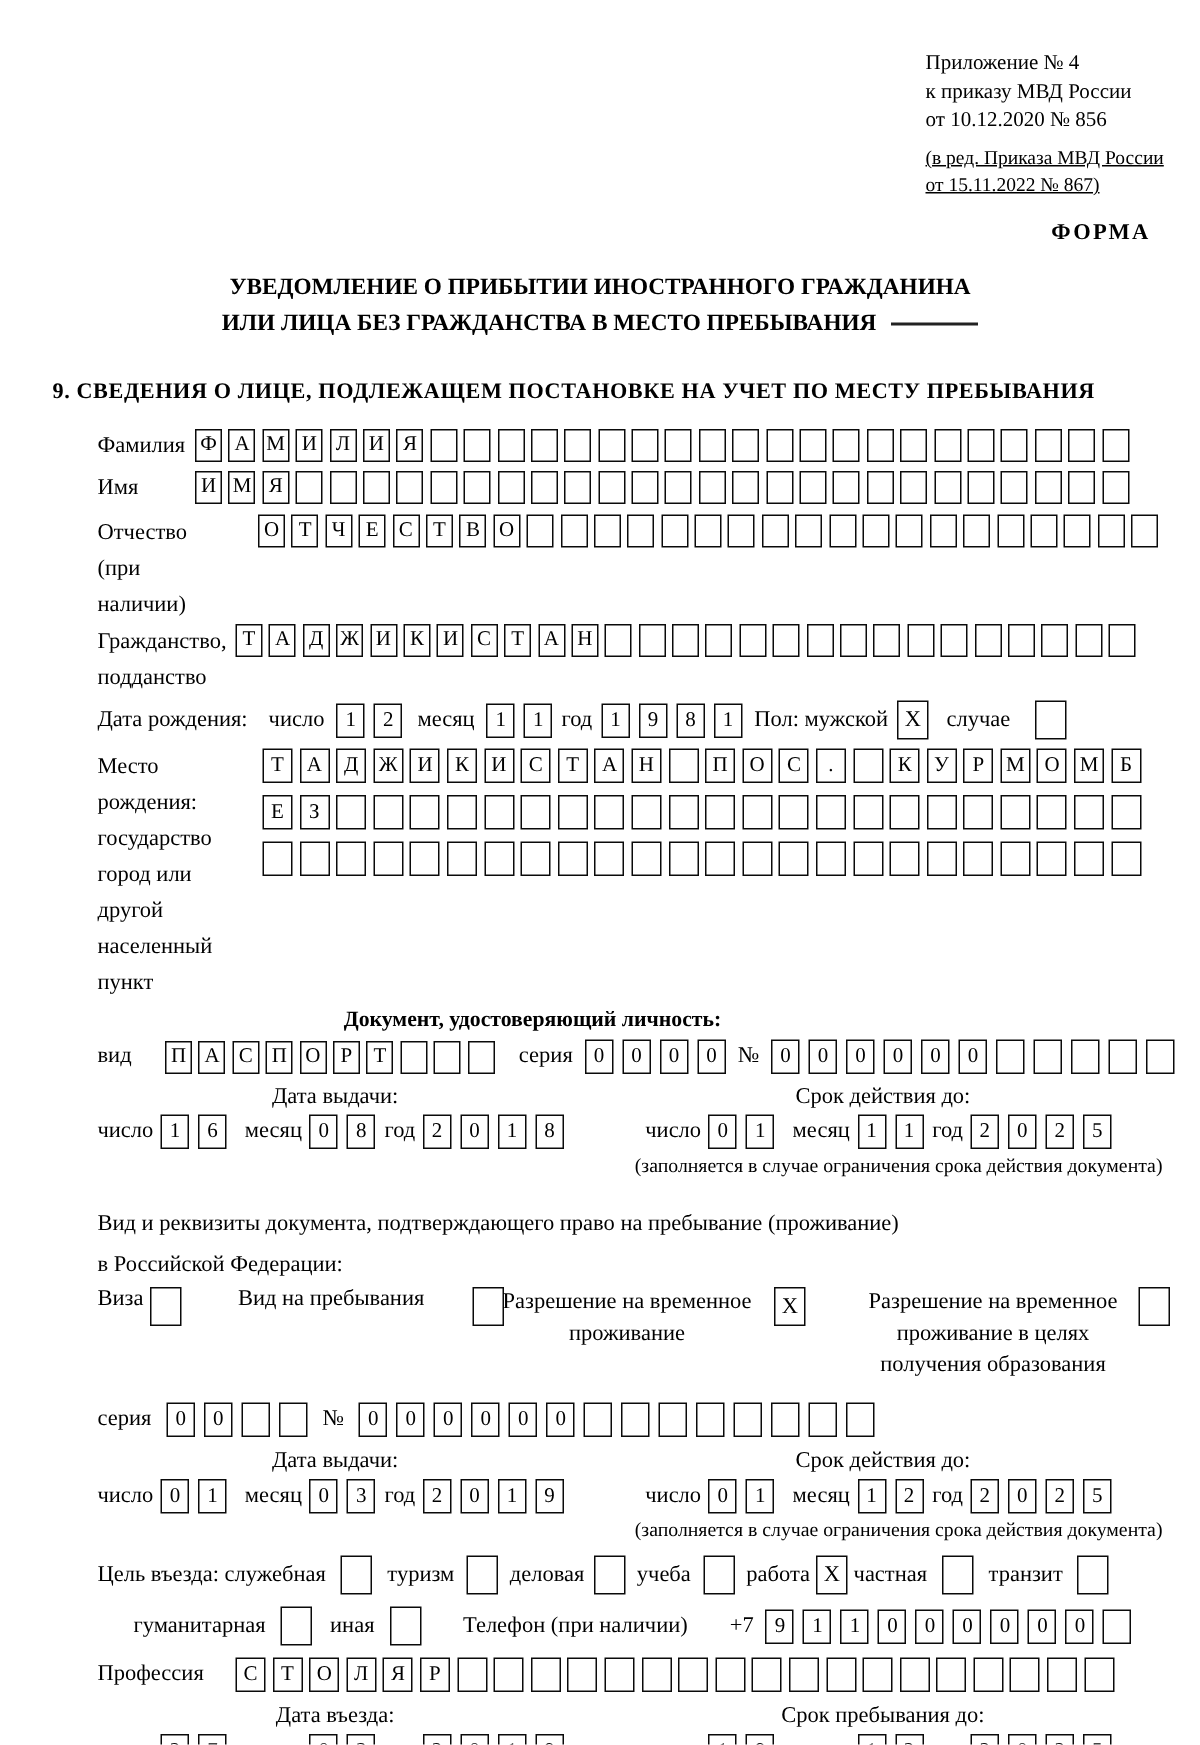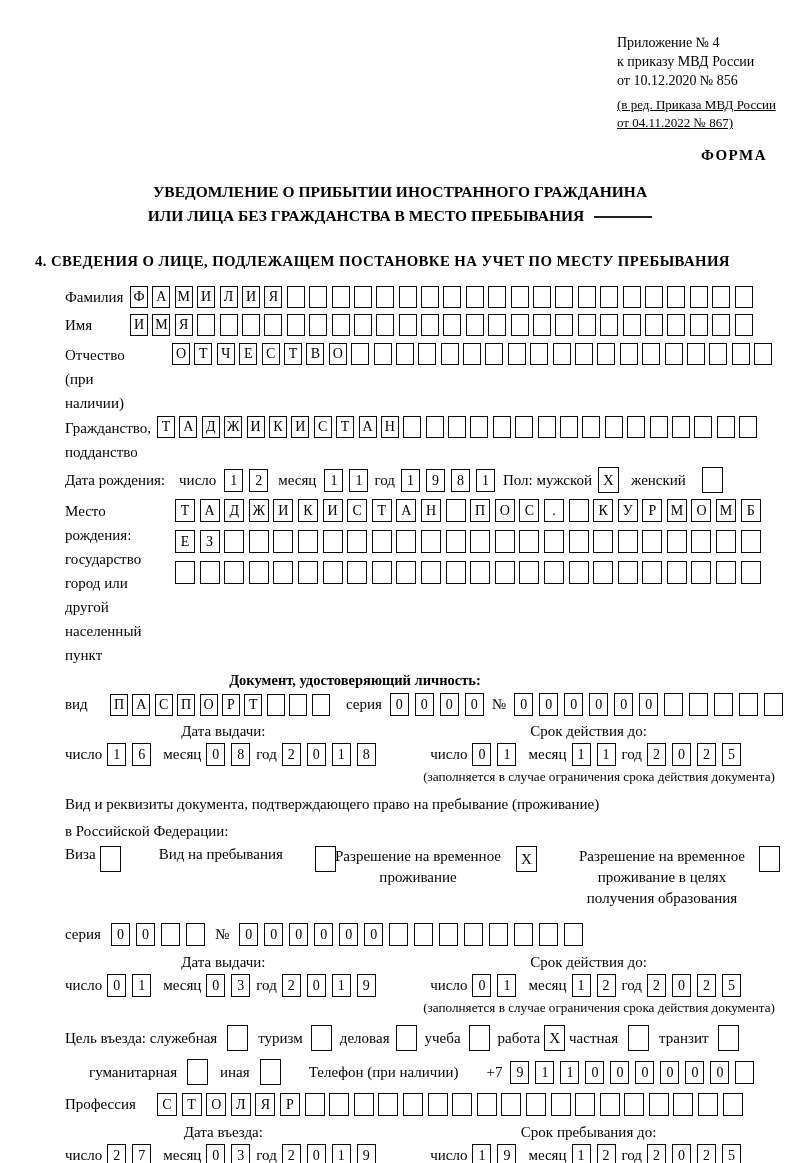--- a/index.html
+++ b/index.html
@@ -36,32 +36,32 @@
 <body>
 
 <div class="page">
 
   <div class="top-right">
     <div>Приложение № 4</div>
     <div>к приказу МВД России</div>
     <div>от 10.12.2020 № 856</div>
     <div class="amend">
       <div>(в ред. Приказа МВД России</div>
-      <div>от 04.11.2022 № 867)</div>
+      <div>от 15.11.2022 № 867)</div>
     </div>
   </div>
 
   <div class="forma">ФОРМА</div>
 
   <div class="title">
     <div>УВЕДОМЛЕНИЕ О ПРИБЫТИИ ИНОСТРАННОГО ГРАЖДАНИНА</div>
     <div><span>ИЛИ ЛИЦА БЕЗ ГРАЖДАНСТВА В МЕСТО ПРЕБЫВАНИЯ</span><span class="underline"></span></div>
   </div>
 
-  <div class="sec-heading">4. СВЕДЕНИЯ О ЛИЦЕ, ПОДЛЕЖАЩЕМ ПОСТАНОВКЕ НА УЧЕТ ПО МЕСТУ ПРЕБЫВАНИЯ</div>
+  <div class="sec-heading">9. СВЕДЕНИЯ О ЛИЦЕ, ПОДЛЕЖАЩЕМ ПОСТАНОВКЕ НА УЧЕТ ПО МЕСТУ ПРЕБЫВАНИЯ</div>
 
   <div class="content">
 
     <div class="frow" style="margin-top:16px">
       <span class="flabel" style="width:65px">Фамилия</span>
       <span class="cells">
           <span class="cell">Ф</span>
           <span class="cell">А</span>
           <span class="cell">М</span>
           <span class="cell">И</span>
@@ -212,21 +212,21 @@
         </span>
       <span class="flabel" style="margin-right:6px">год</span>
       <span class="cells d">
           <span class="cell">1</span>
           <span class="cell">9</span>
           <span class="cell">8</span>
           <span class="cell">1</span>
         </span>
       <span class="flabel" style="margin-left:2px;margin-right:6px">Пол: мужской</span>
       <span class="checkbox">X</span>
-      <span class="flabel" style="margin-left:12px;margin-right:16px">женский</span>
+      <span class="flabel" style="margin-left:12px;margin-right:16px">случае</span>
       <span class="checkbox"></span>
     </div>
 
     <div class="frow-top" style="margin-top:6px">
       <span class="lblcol" style="width:90px;flex:none">
         <div>Место рождения:</div>
         <div>государство</div>
         <div>город или другой</div>
         <div>населенный пункт</div>
       </span>
@@ -398,21 +398,21 @@
               <span class="cell">2</span>
               <span class="cell">0</span>
               <span class="cell">2</span>
               <span class="cell">5</span>
             </span>
         </div>
       </div>
     </div>
     <div class="note">(заполняется в случае ограничения срока действия документа)</div>
 
-    <div style="margin-top:11px;font-size:15px">Вид и реквизиты документа, подтверждающего право на пребывание (проживание)</div>
+    <div style="margin-top:23px;font-size:15px">Вид и реквизиты документа, подтверждающего право на пребывание (проживание)</div>
     <div style="margin-top:10px;font-size:15px">в Российской Федерации:</div>
 
     <div class="frow-top" style="margin-top:6px">
       <span class="cb-item">
         <span class="flabel" style="margin-right:4px">Виза</span>
         <span class="checkbox"></span>
       </span>
       <span class="cb-item" style="margin-left:18px">
         <span class="flabel">Вид на пребывания</span>
         <span class="checkbox" style="margin-left:24px"></span>

